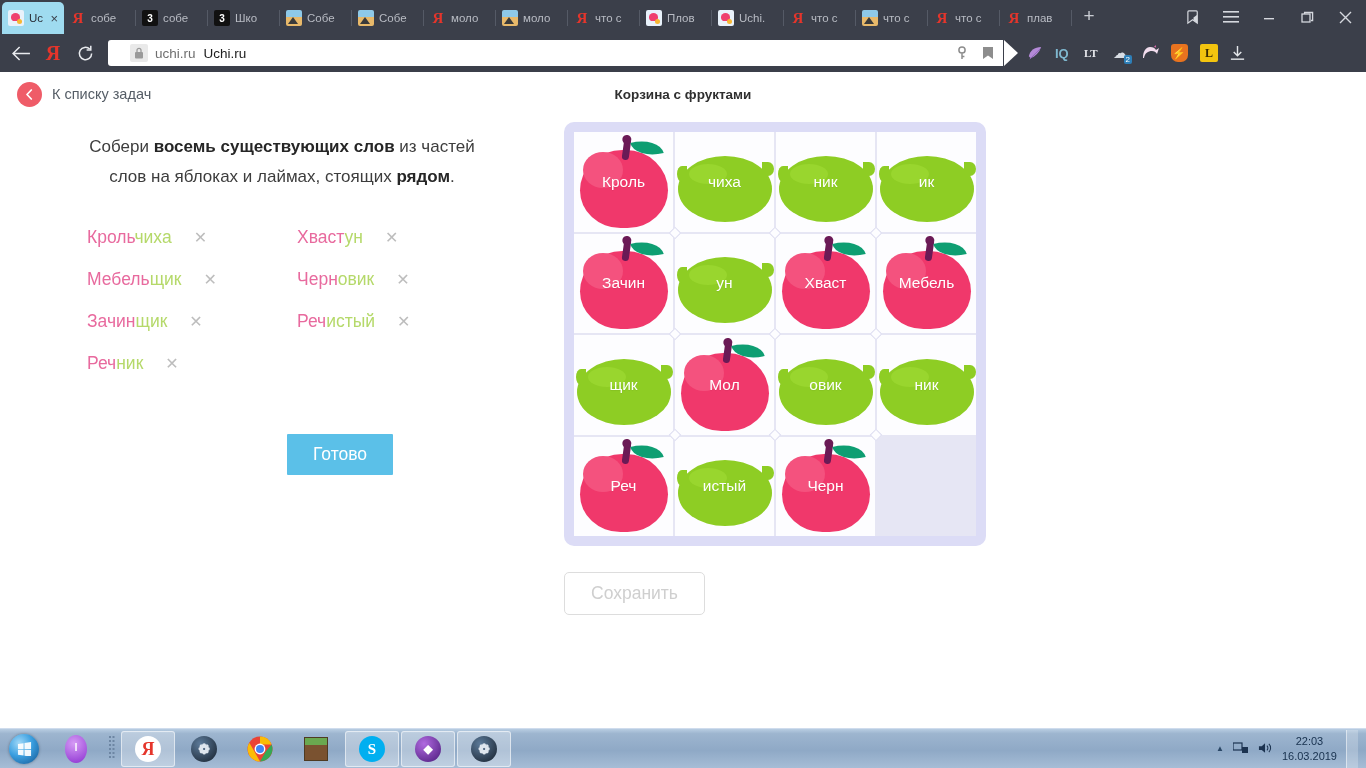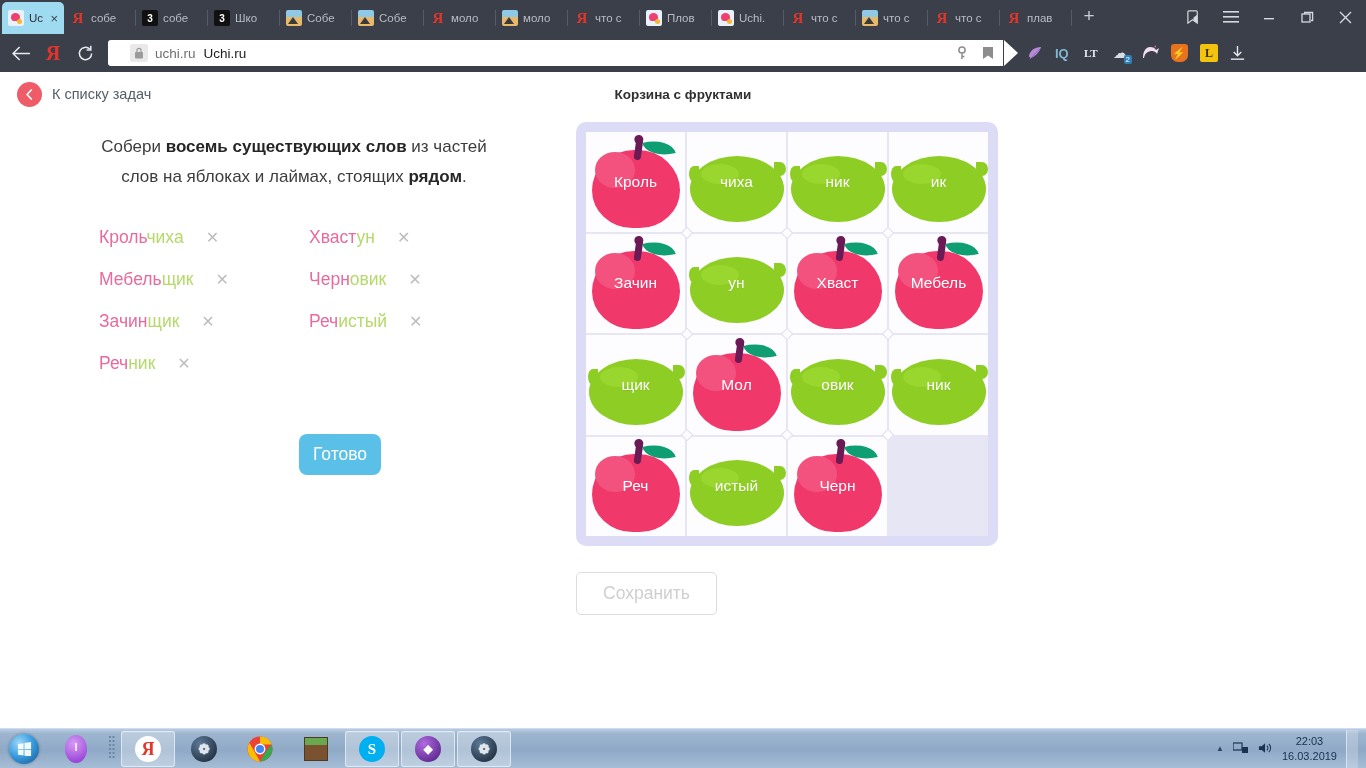--- a/index.html
+++ b/index.html
@@ -113,43 +113,43 @@
     display: flex; align-items: center; justify-content: center;
   }
   .back-text { color: #555d66; font-size: 14.5px; }
   .page-title {
     position: absolute; left: 0; right: 0; text-align: center;
     font-size: 13.5px; font-weight: bold; color: #2f2f2f; pointer-events: none;
   }
 
   .content { display: flex; padding: 0 0 0 0; position: relative; }
 
-  .left-col { width: 564px; padding-top: 16px; margin-left: 12px; }
+  .left-col { width: 564px; padding-top: 16px; }
   .task-text {
     width: 500px; margin: 0 auto; text-align: center;
     font-size: 17px; line-height: 1.78; color: #3d3d3d;
   }
   .task-text b { font-weight: bold; color: #262626; }
 
   .word-list {
     width: 390px; margin: 34px auto 0 auto;
     display: grid; grid-template-columns: 210px 180px;
     row-gap: 21px;
   }
   .word-item { display: flex; align-items: baseline; gap: 22px; font-size: 17.5px; }
   .w-pink { color: #e86a9e; }
   .w-green { color: #b5d96a; }
   .w-x { color: #bdbdbd; font-size: 16px; }
 
   .btn-row { display: flex; margin-top: 60px; }
   .btn-done {
     margin-left: 287px;
     background: #5bc0e8; color: #ffffff;
-    border: none; border-radius: 8px;
-    font-size: 17.5px; padding: 10px 14px;
+    border: none; border-radius: 1px;
+    font-size: 17.5px; padding: 10px 26px;
     font-family: "Liberation Sans", sans-serif;
   }
 
   
   .right-col { padding-top: 6px; }
   .grid-shell {
     width: 422px; height: 424px;
     background: #dcdcf6; border-radius: 10px;
     padding: 10px; display: flex; align-items: center; justify-content: center;
   }

